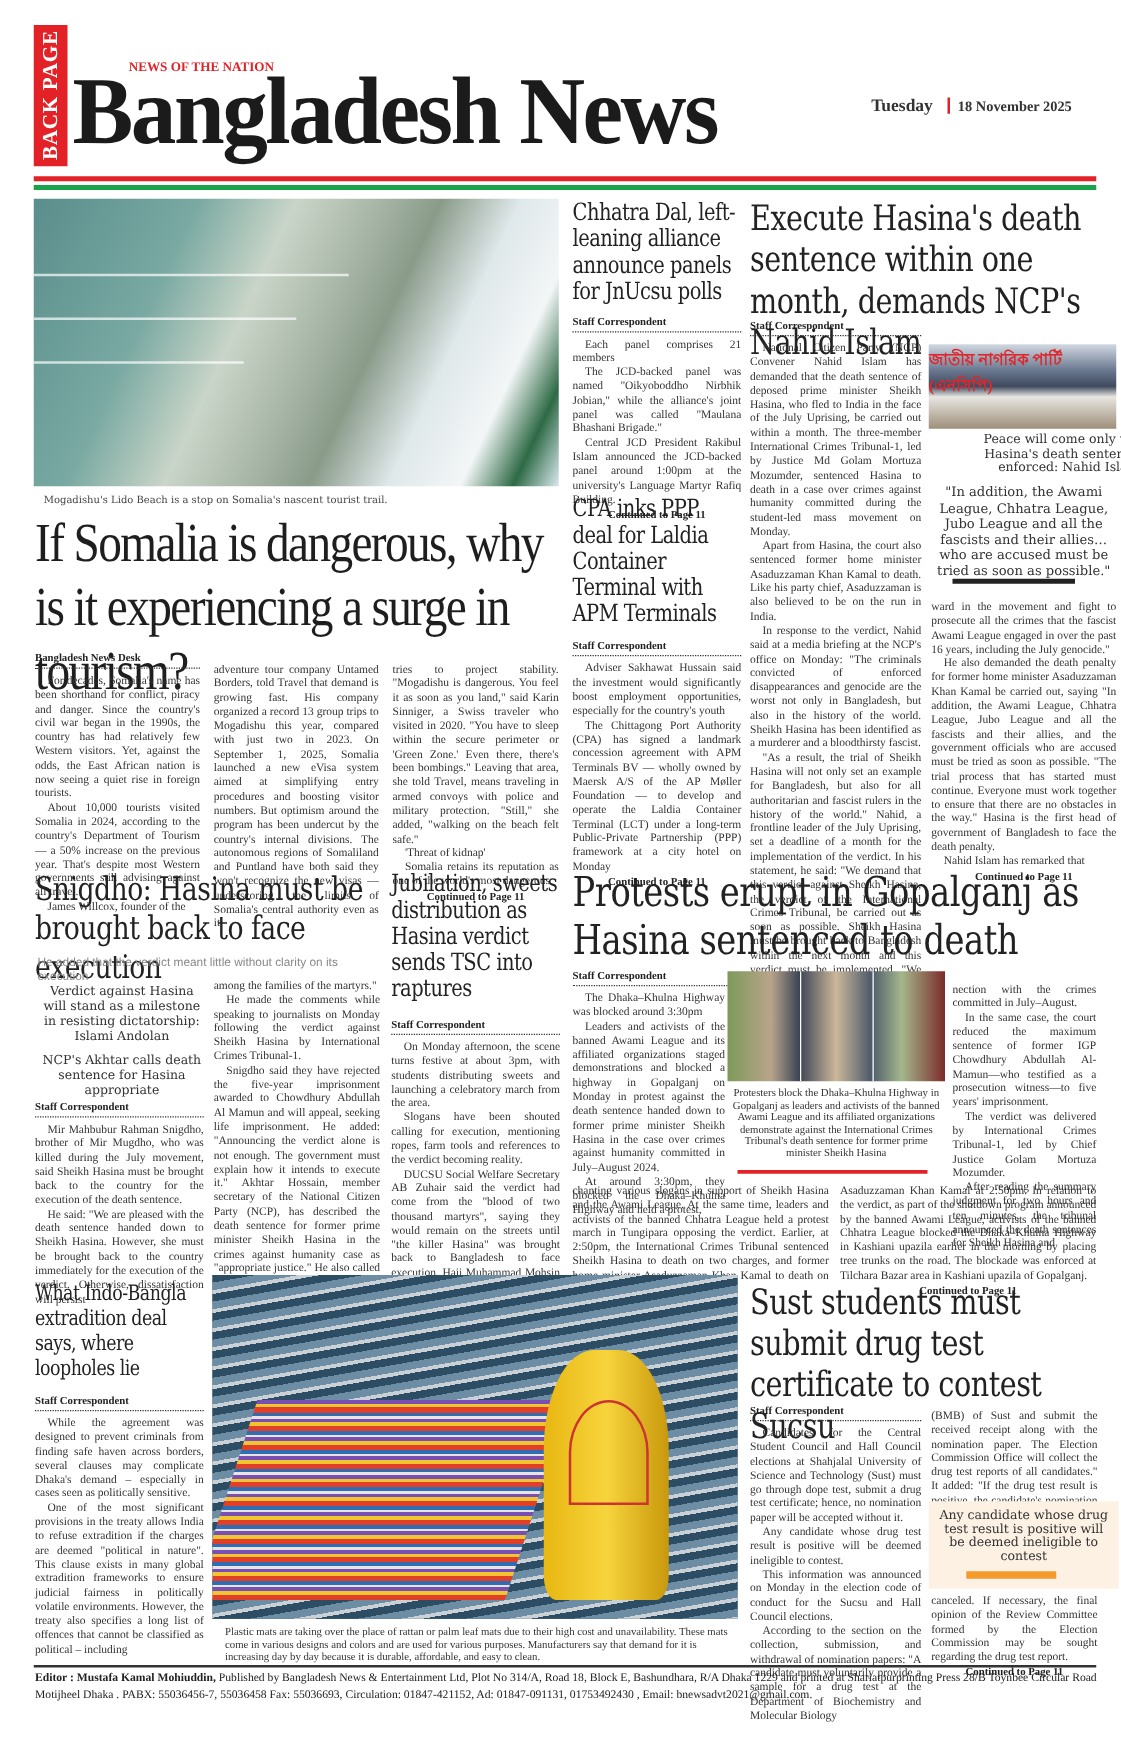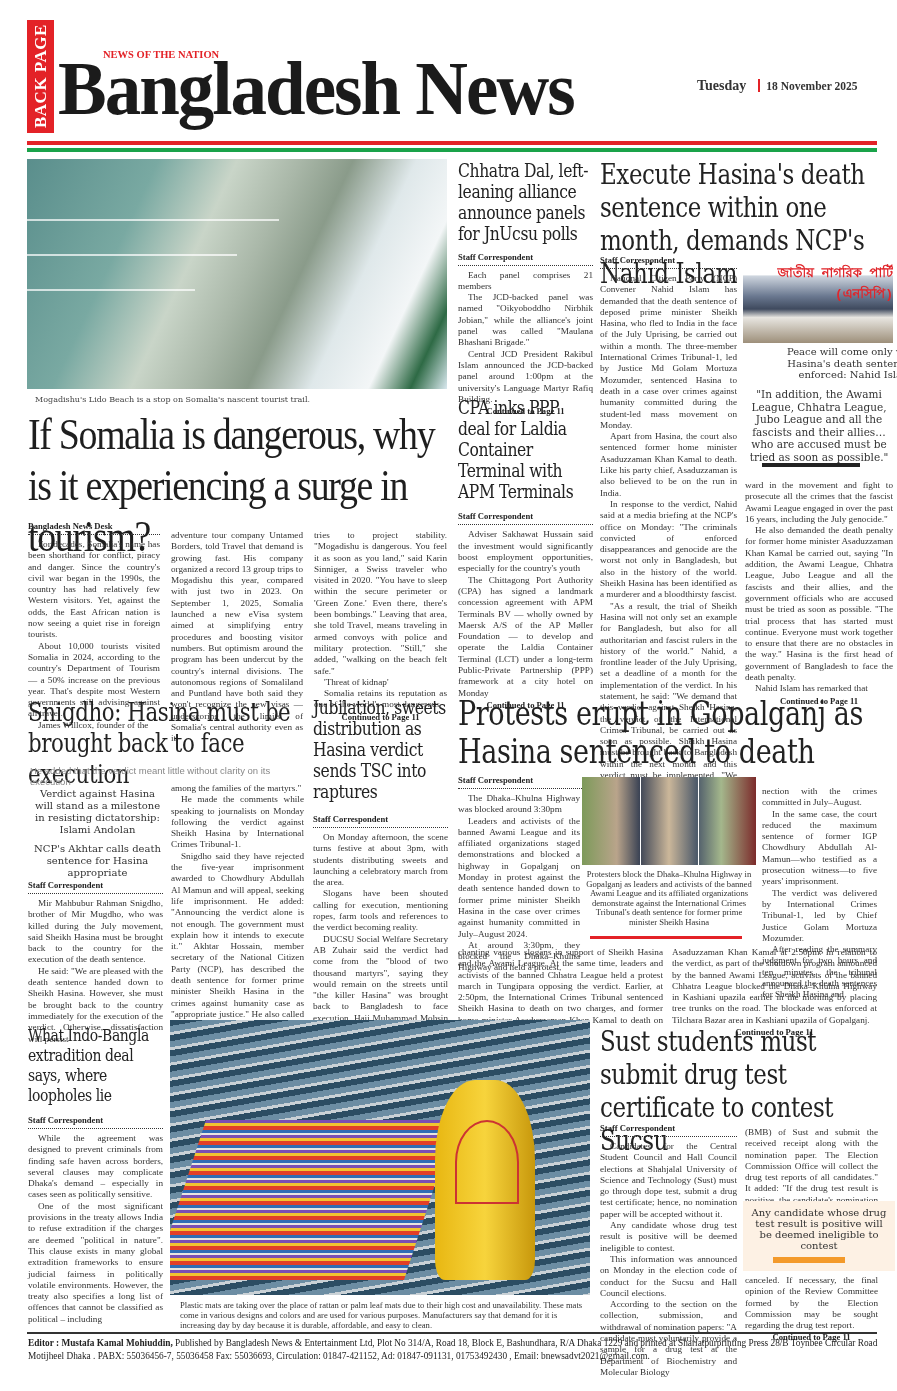--- a/index.html
+++ b/index.html
@@ -18,21 +18,21 @@
 .beach .wave{position:absolute;left:0;width:60%;height:2px;background:rgba(255,255,255,.7)}
 .cap-beach{left:35px;top:395px;font-size:8px;color:#444}
 .h-somalia{left:28px;top:409px;width:420px;font-family:"Liberation Serif",serif;font-size:44px;line-height:51px;color:#1e1e1e;letter-spacing:-1.5px;transform:scaleX(.86);transform-origin:left top;width:490px}
 .byline{font-family:"Liberation Serif",serif;font-weight:bold;font-size:8.6px;color:#222;border-bottom:1.5px dotted #333;padding-bottom:3px;margin-bottom:4px}
 .body{font-family:"Liberation Serif",serif;font-size:9.2px;line-height:11.3px;color:#333;text-align:justify}
 .body p{text-indent:10px}
 .cont{font-family:"Liberation Serif",serif;font-weight:bold;font-size:8.6px;text-align:center;color:#222;margin-top:1px}
 .head{font-family:"DejaVu Serif",serif;color:#222;letter-spacing:-.5px;line-height:1.1}
 .narrow{transform:scaleX(.82);transform-origin:left top}
 .ncp-photo{left:743px;top:258px;width:150px;height:85px;background:linear-gradient(180deg,#fff 0%,#fff 20%,#cfd6df 21%,#6a7890 45%,#3f4a5e 60%,#e8e6e1 70%,#9d8f7a 100%)}
-.ncp-photo .banner{position:absolute;left:0;top:5px;width:100%;text-align:right;color:#e0262b;font-weight:bold;font-size:13px;font-family:Liberation Mono, monospace}
+.ncp-photo .banner{position:absolute;left:0;top:20px;width:100%;text-align:left;color:#e0262b;font-weight:bold;font-size:13px;font-family:Liberation Serif, serif}
 .quote{font-family:"DejaVu Serif",serif;text-align:center;color:#333}
 .bar{background:#222}
 .box-orange{left:743px;top:1200px;width:150px;height:70px;background:#fdf1e4}
 .mats{left:170px;top:1020px;width:420px;height:275px;background:repeating-linear-gradient(170deg,#2c4d63 0 6px,#6c8da3 6px 12px,#c9d1d6 12px 15px),#2d4c62}
 .mats .rug{position:absolute;left:10px;top:100px;width:250px;height:160px;background:repeating-linear-gradient(0deg,#e23f28 0 4px,#f1c431 4px 7px,#7a4fb3 7px 10px,#e8e5e0 10px 12px,#2f6db5 12px 15px);transform:skewX(-18deg)}
 .mats .roll{position:absolute;left:265px;top:60px;width:100px;height:200px;background:linear-gradient(90deg,#e8b712,#f7d43c,#c8980c);border-radius:40% 40% 10% 10%}
 .mats .roll:after{content:"";position:absolute;left:20px;top:40px;width:60px;height:80px;border:2px solid #c33;border-radius:50% 50% 0 0}
 .protest{left:582px;top:777px;width:174px;height:88px;background:linear-gradient(90deg,#7d9a5a 0%,#b9a48b 20%,#3c4455 33%,#cbb79a 50%,#4d5a6a 66%,#a4b78c 80%,#7c2b2b 100%)}
 .protest .div{position:absolute;top:0;width:1px;height:100%;background:#fff}
 .red-line{background:#e32227}

